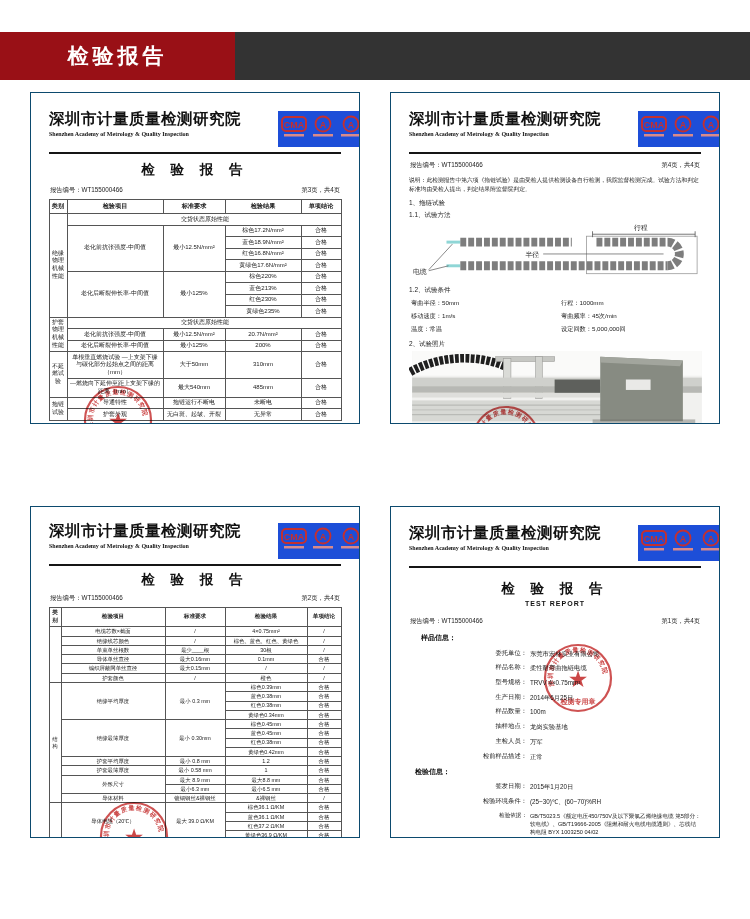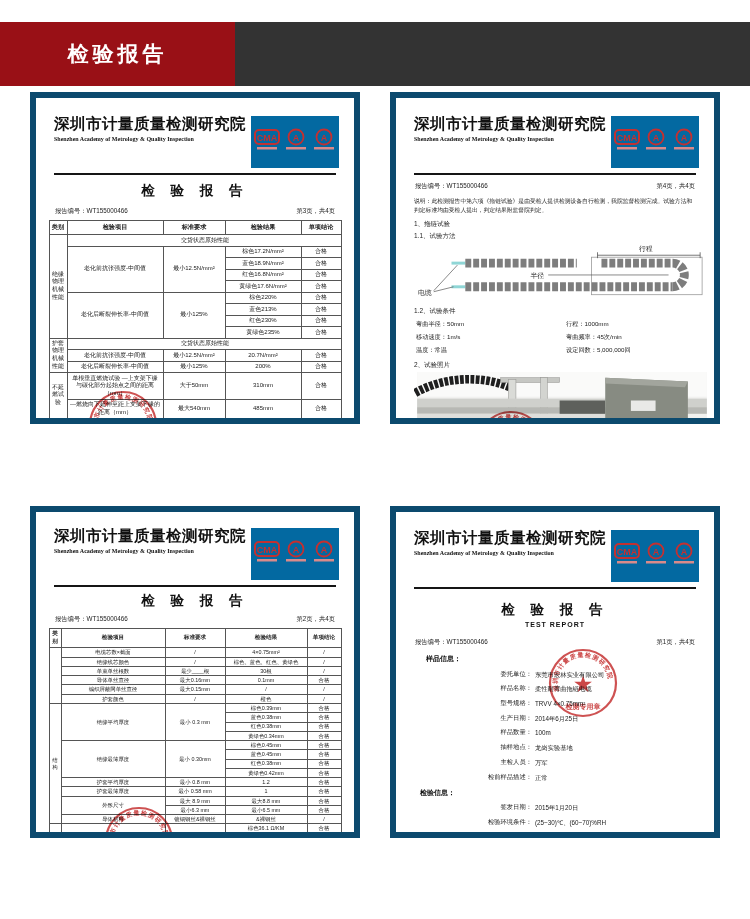--- a/index.html
+++ b/index.html
@@ -1,29 +1,29 @@
 <!DOCTYPE html>
 <html><head>
 <meta charset="utf-8">
 <style>
   html,body{margin:0;padding:0;}
   body{width:750px;height:919px;background:#ffffff;font-family:"Liberation Sans",sans-serif;position:relative;overflow:hidden;}
   
-  .banner{position:absolute;top:22px;left:0;width:750px;height:64px;display:flex;}
+  .banner{position:absolute;top:32px;left:0;width:750px;height:48px;display:flex;}
   .banner-red{width:235px;background:#991016;color:#fff;display:flex;align-items:center;justify-content:center;font-size:21px;font-weight:bold;letter-spacing:4px;}
   .banner-dark{flex:1;background:#333333;}
   
-  .card{position:absolute;width:330px;height:332px;background:#fff;border:6px solid #0c4a6e;box-sizing:border-box;overflow:hidden;}
+  .card{position:absolute;width:330px;height:332px;background:#fff;border:1px solid #0c4a6e;box-sizing:border-box;overflow:hidden;}
   #card1{left:30px;top:92px;} #card2{left:390px;top:92px;}
   #card3{left:30px;top:506px;} #card4{left:390px;top:506px;}
   .doc-pad{padding:16px 18px 0;}
   .org-row{display:flex;align-items:flex-start;gap:5px;}
   .org-cn{font-size:15.5px;font-weight:bold;color:#111;white-space:nowrap;letter-spacing:0.5px;}
   .org-en{font-size:6px;font-weight:bold;color:#111;font-family:"Liberation Serif",serif;margin-top:1px;white-space:nowrap;}
-  .logo-strip{background:#0369a1;padding:12px 3px;margin-top:2px;}
+  .logo-strip{background:#1d4ed8;padding:4px 3px;margin-top:2px;margin-left:32px;}
   .rule{height:2px;background:#151515;margin-top:5px;}
   .doc-title{text-align:center;font-size:13.5px;font-weight:bold;letter-spacing:6px;color:#111;margin-top:7px;}
   .doc-subtitle{text-align:center;font-size:7px;font-weight:bold;color:#111;letter-spacing:1px;margin-top:2px;}
   .meta{display:flex;justify-content:space-between;font-size:6.3px;color:#222;margin-top:7px;padding:0 1px;}
   
   table.rt{border-collapse:collapse;width:292px;margin:4px auto 0;table-layout:fixed;}
   table.rt td,table.rt th{border:0.8px solid #555;text-align:center;color:#222;overflow:hidden;}
   .t1{font-size:6px;} .t1 th{font-size:6.2px;padding:2px 1px;font-weight:bold;}
   .t1 td{padding:1.5px 2px;line-height:1.25;}
   .t3{font-size:5.4px;} .t3 th{font-size:5.6px;padding:1.2px 1px;font-weight:bold;}

